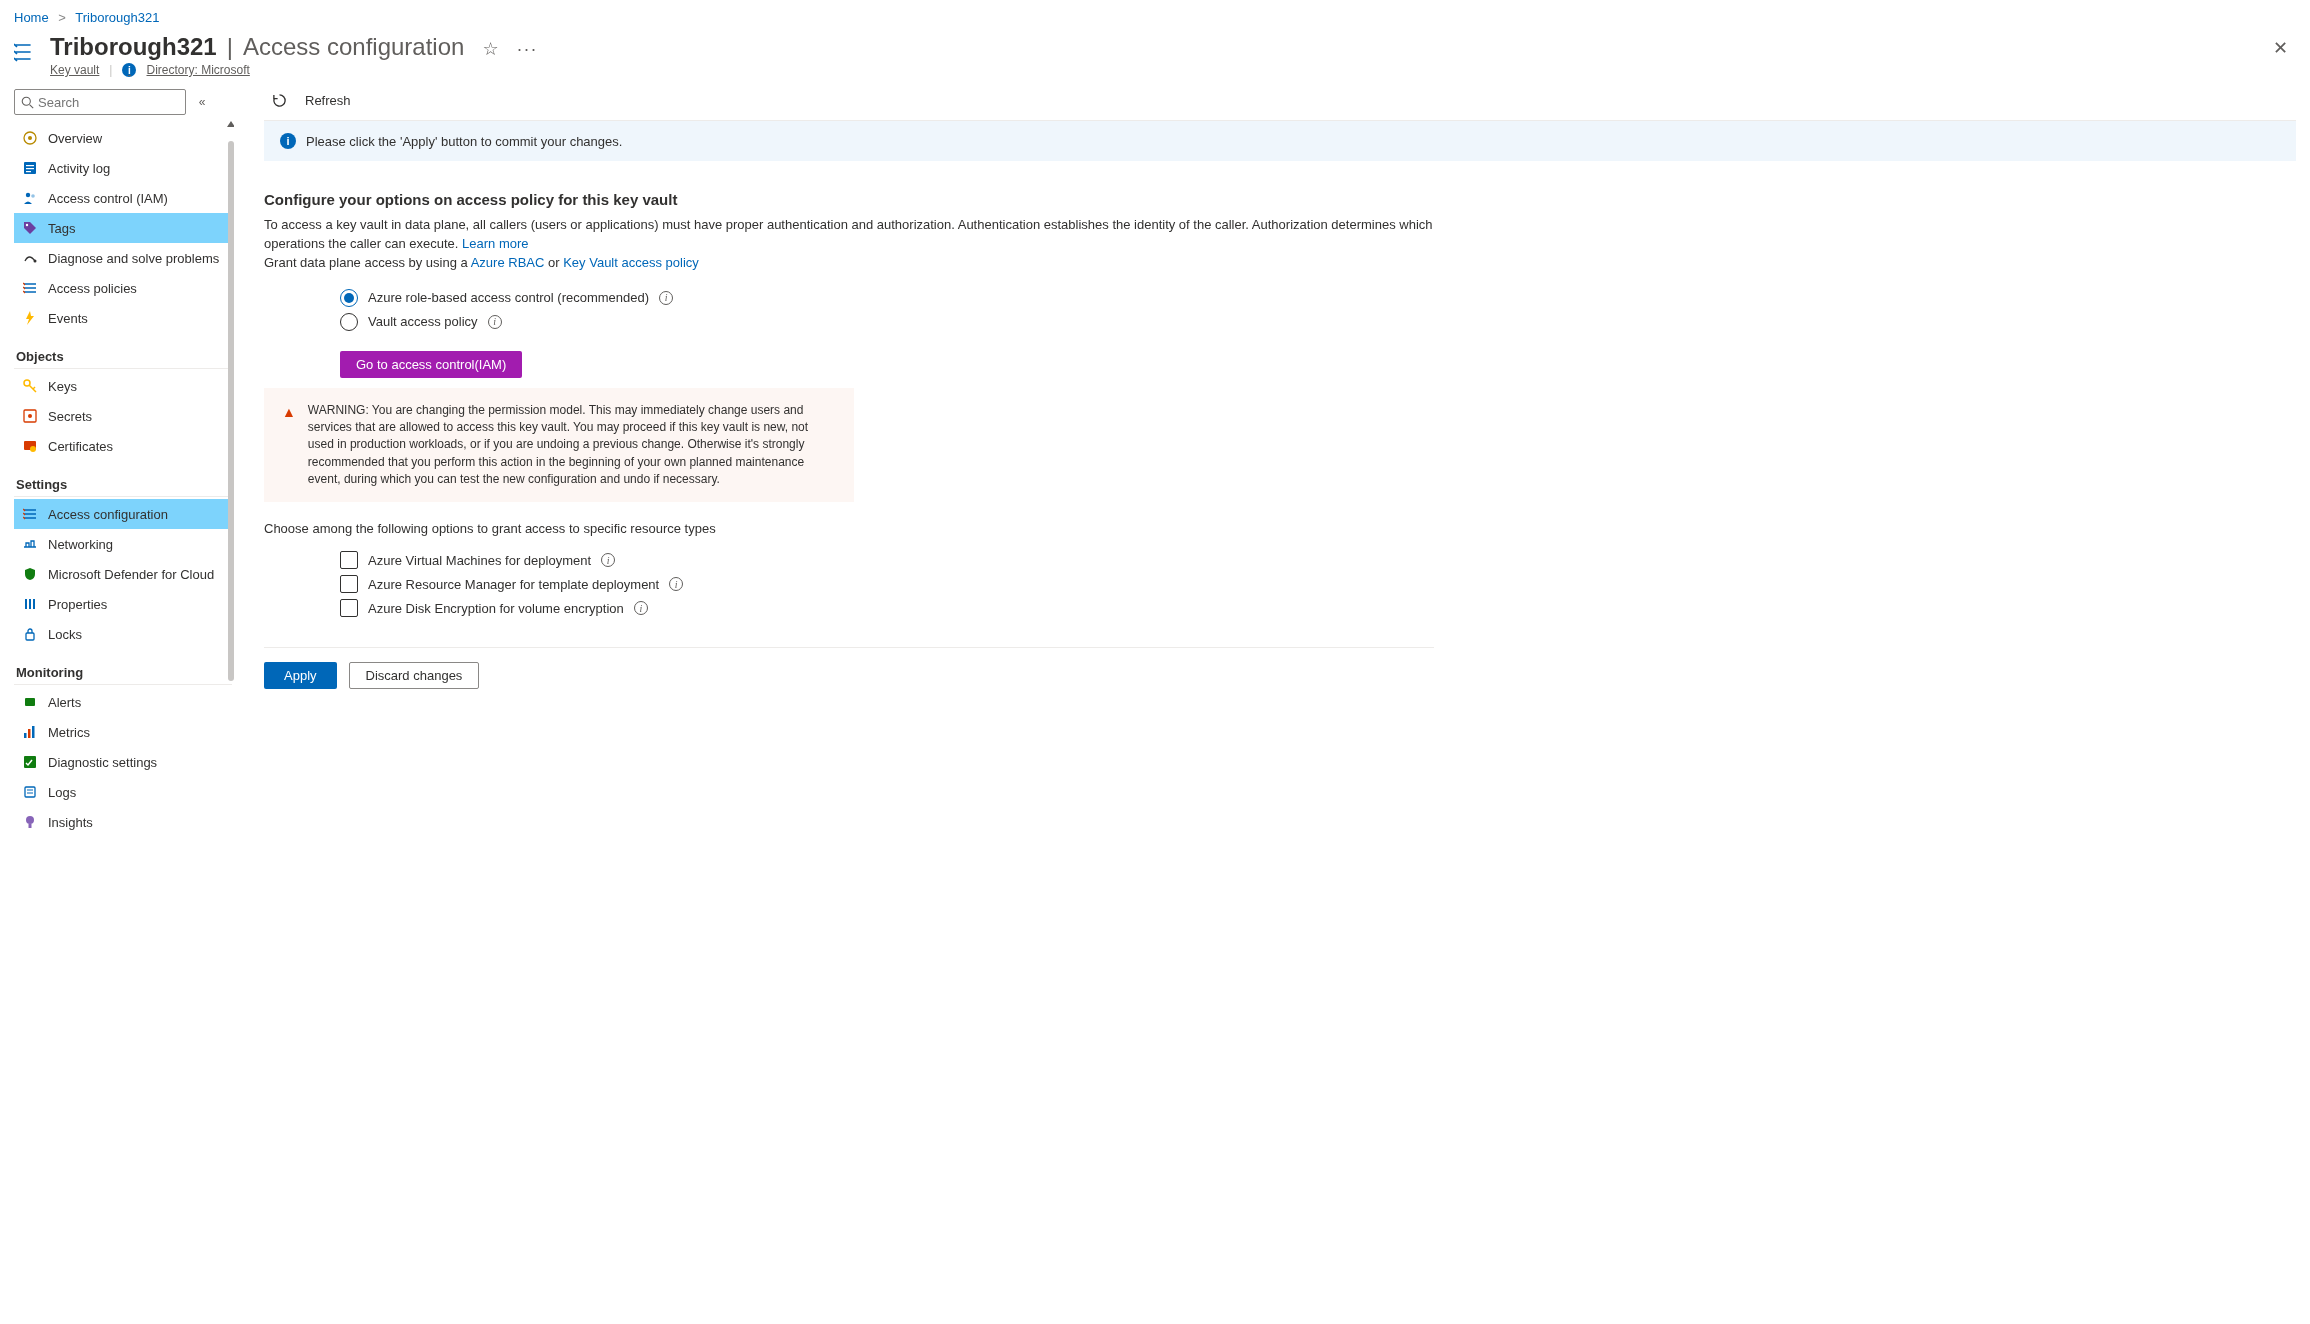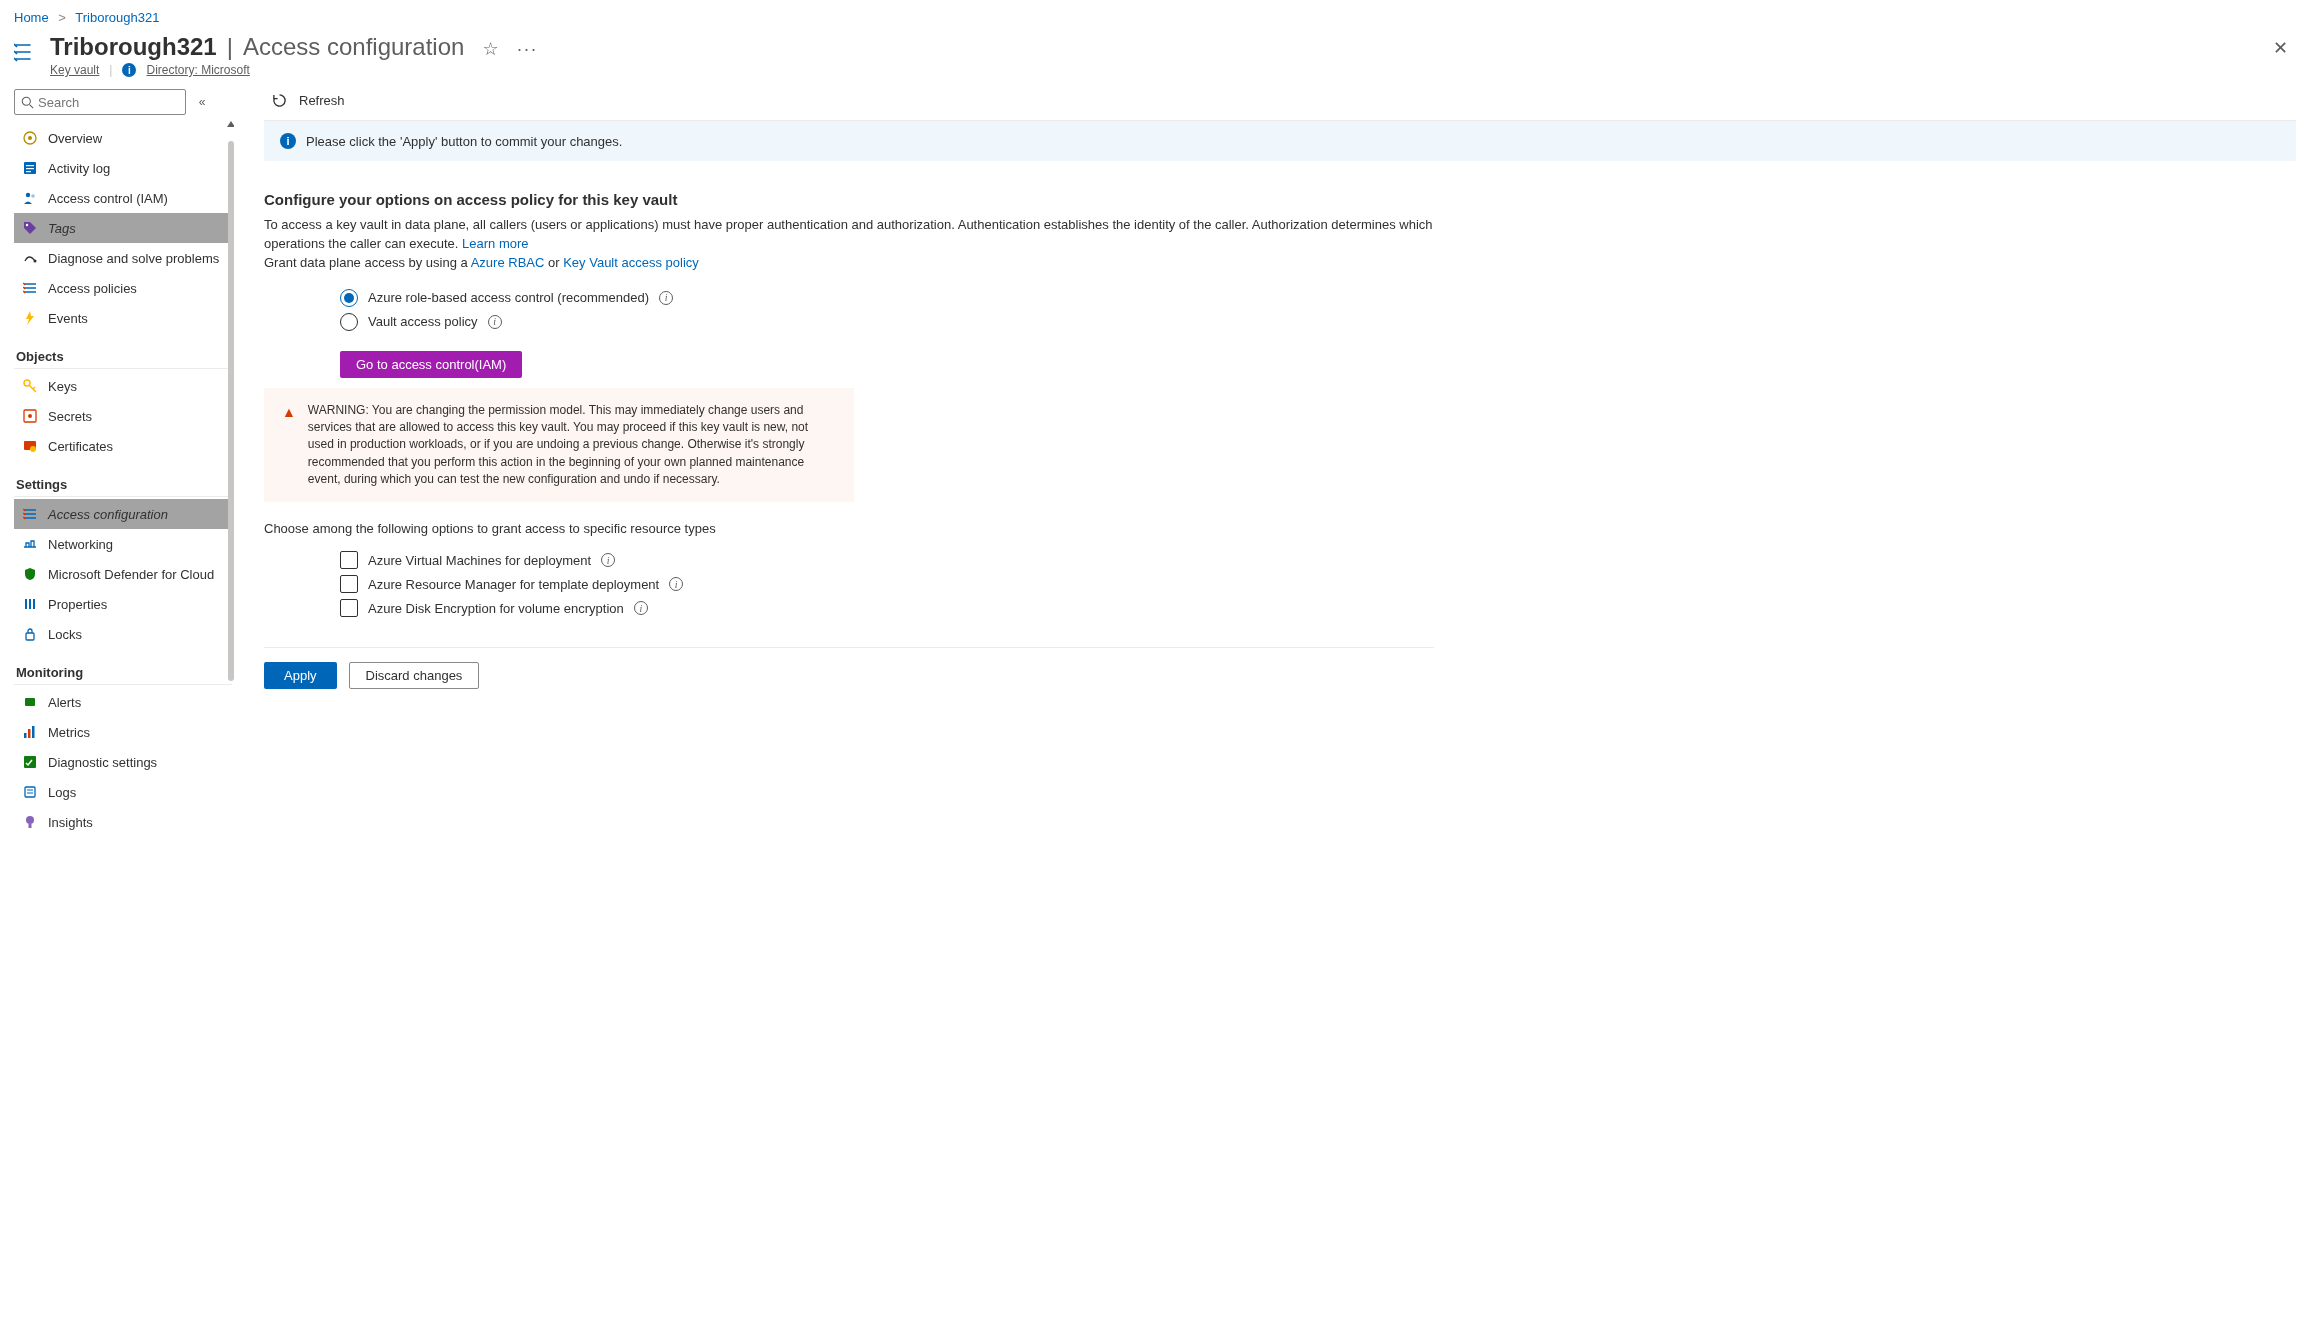--- a/index.html
+++ b/index.html
@@ -34,27 +34,27 @@
   .scroll-hint::before { content: ""; position: absolute; top: -20px; left: 0; width: 0; height: 0; border-left: 4px solid transparent; border-right: 4px solid transparent; border-bottom: 6px solid #605e5c; margin-left: -1px; }
 
   
   .search-box { display: flex; align-items: center; border: 1px solid #8a8886; border-radius: 2px; height: 26px; padding: 0 6px; width: 172px; }
   .search-box input { border: none; outline: none; font-size: 13px; flex: 1; background: transparent; }
   .collapse-btn { display: inline-flex; align-items: center; justify-content: center; width: 20px; height: 26px; color: #605e5c; cursor: pointer; font-size: 12px; margin-left: 6px; vertical-align: middle; }
 
   
   .nav { margin-top: 8px; width: 218px; }
   .nav-item { display: flex; align-items: center; height: 30px; padding: 0 8px; cursor: pointer; font-size: 13px; color: #323130; gap: 10px; border-radius: 0; }
-  .nav-item.active { background: #a3a3a3; font-style: italic; }
+  .nav-item.active { background: #7dd3fc; }
   .nav-group { font-weight: 600; font-size: 13px; padding: 10px 8px 4px 2px; color: #323130; border-bottom: 1px solid #edebe9; margin-bottom: 2px; margin-top: 6px; }
   .nav-icon { width: 16px; height: 16px; display: inline-flex; align-items: center; justify-content: center; flex-shrink: 0; }
 
   
   .toolbar { display: flex; align-items: center; height: 40px; border-bottom: 1px solid #edebe9; }
-  .toolbar .tool-btn { display: flex; align-items: center; gap: 12px; padding: 4px 8px; cursor: pointer; color: #323130; font-size: 13px; }
+  .toolbar .tool-btn { display: flex; align-items: center; gap: 18px; padding: 4px 8px; cursor: pointer; color: #323130; font-size: 13px; }
 
   
   .info-banner { background: #eff6fc; padding: 12px 16px; margin-top: 0; display: flex; align-items: center; gap: 10px; font-size: 13px; color: #323130; }
   .info-banner .circle-i { width: 16px; height: 16px; border-radius: 50%; background: #0067b8; color: #fff; display: inline-flex; align-items: center; justify-content: center; font-size: 11px; font-weight: 700; }
 
   
   .section { margin-top: 30px; max-width: 1170px; }
   .section h2 { font-size: 15px; font-weight: 600; margin-bottom: 8px; }
   .section h3 { font-size: 14px; font-weight: 600; margin-bottom: 6px; margin-top: 26px; }
   .section p { font-size: 13px; color: #323130; line-height: 1.45; }

